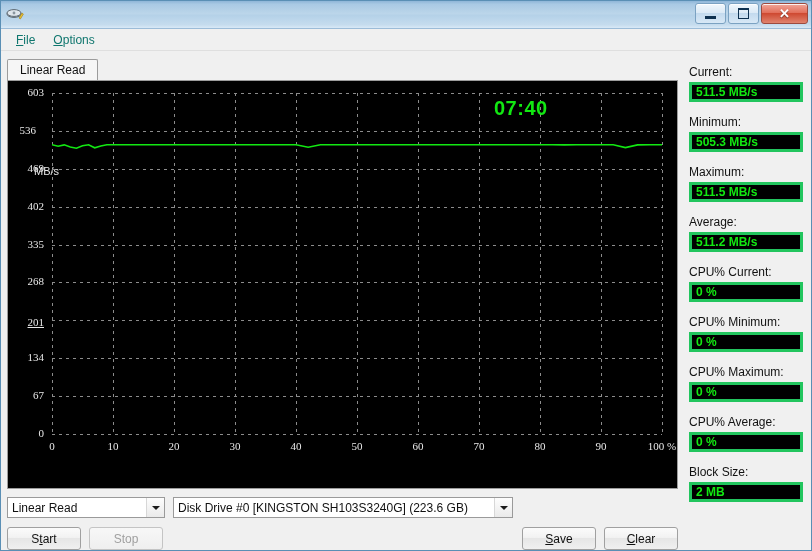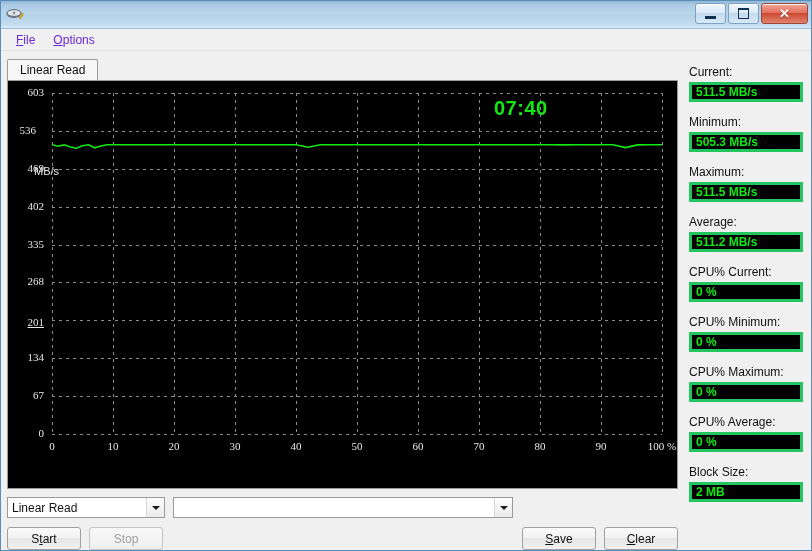--- a/index.html
+++ b/index.html
@@ -66,21 +66,21 @@
 
   
   .menubar {
     height: 21px; flex: 0 0 21px;
     background: #f0f0f0;
     border-bottom: 1px solid #dfdfdf;
     display: flex; align-items: center;
     padding-left: 6px;
   }
   .menu-item {
-    font-size: 12px; color: #6d28d9;
+    font-size: 12px; color: #0f766e;
     padding: 2px 9px;
     cursor: default;
   }
   .menu-item u { text-decoration: underline; }
 
   
   .client {
     flex: 1 1 auto; position: relative;
     background: #f0f0f0;
     display: flex;
@@ -343,20 +343,21 @@
 
       <div class="bottom">
         <div class="row">
           <div class="combo combo-mode">
             <span>Linear Read</span>
             <span class="combo-arrow">
               <span class="arrow-down"></span>
             </span>
           </div>
           <div class="combo combo-drive">
+            <span>Disk Drive #0  [KINGSTON SH103S3240G]  (223.6 GB)</span>
             <span class="combo-arrow">
               <span class="arrow-down"></span>
             </span>
           </div>
         </div>
 
         <div class="row row2">
           <div class="btn">
             <span>S<u>t</u>art</span>
           </div>

